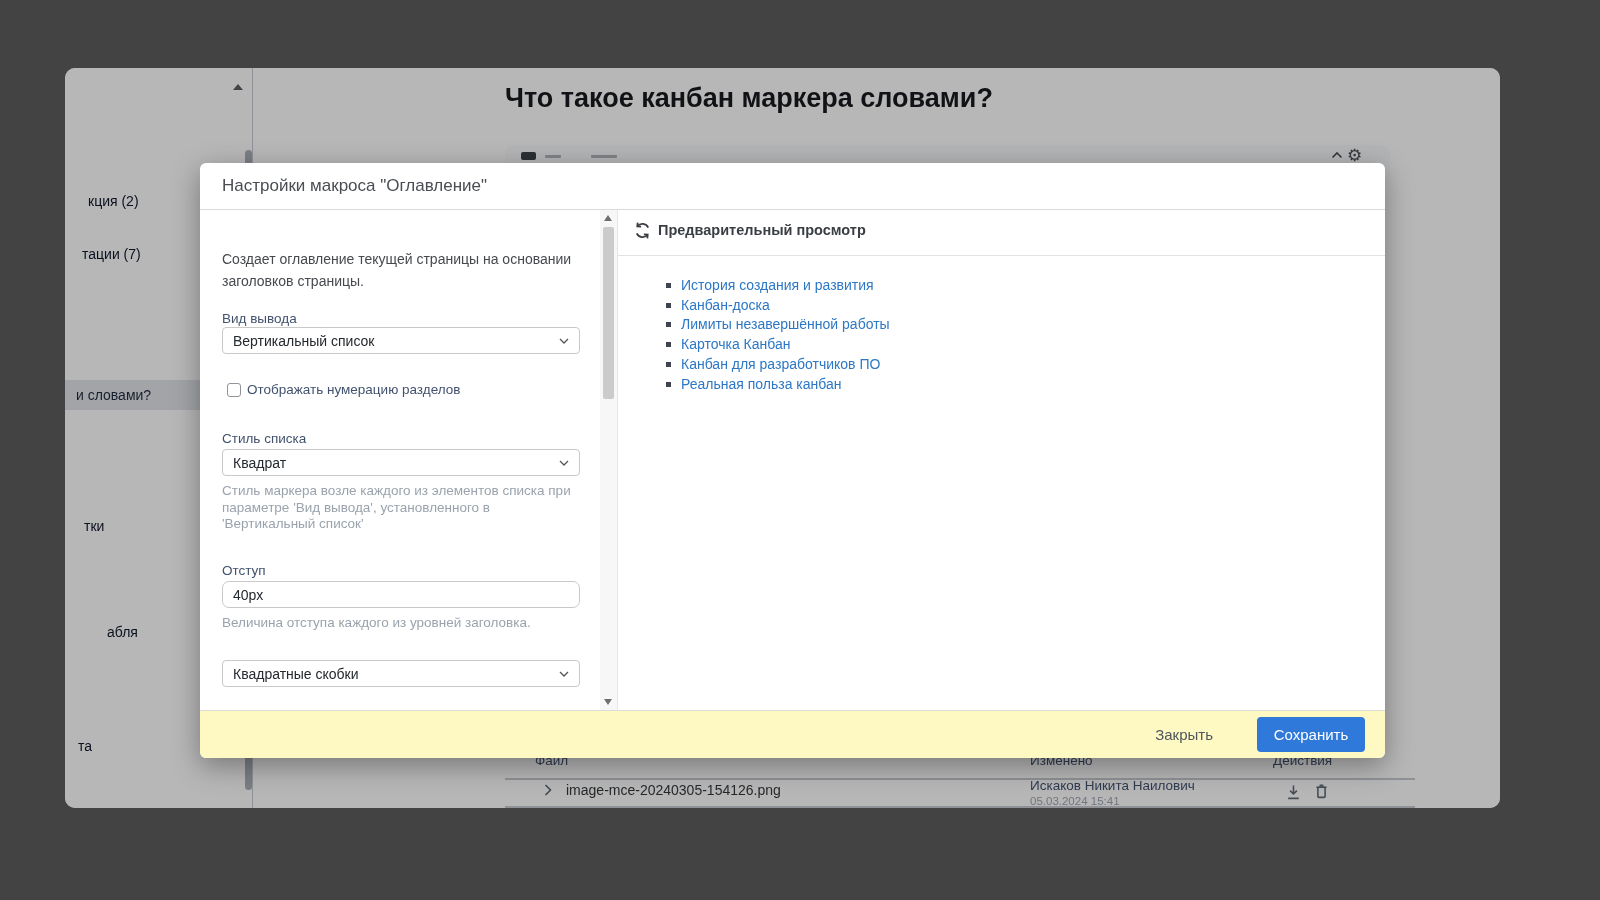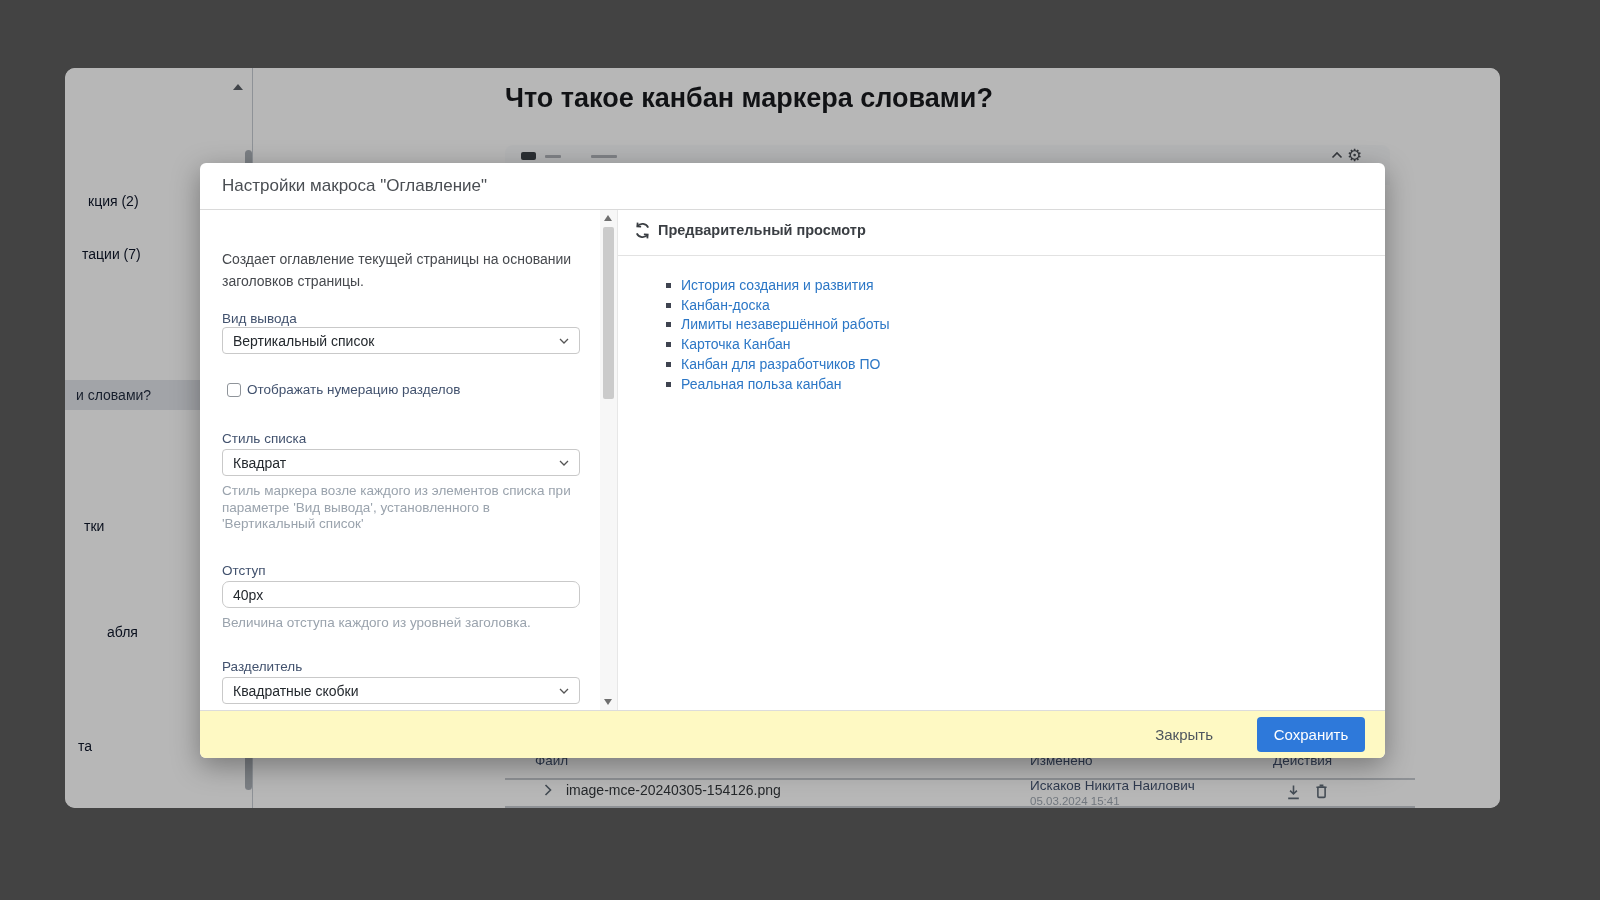--- a/index.html
+++ b/index.html
@@ -172,21 +172,21 @@
               </svg>
           </span>
         </div>
         <div class="f-help" style="top:273px;">Стиль маркера возле каждого из элементов списка при параметре 'Вид вывода', установленного в 'Вертикальный список'</div>
 
         <div class="f-label" style="top:353px;">Отступ</div>
         <input class="f-input" style="top: 371px;" readonly="" value="40px">
         <div class="f-help" style="top:405px;">Величина отступа каждого из уровней заголовка.</div>
 
         <div class="f-label" style="top:449px;">Разделитель</div>
-        <div class="f-select" style="top:467px;">
+        <div class="f-select" style="top:450px;">
           <span>Квадратные скобки</span>
           <span class="chev">
             <svg width="10" height="6" viewBox="0 0 10 6">
                 <path d="M1 1 L5 5 L9 1" fill="none" stroke="#555" stroke-width="1.3"></path>
               </svg>
           </span>
         </div>
       </div>
 
       <div class="scroll-col">

